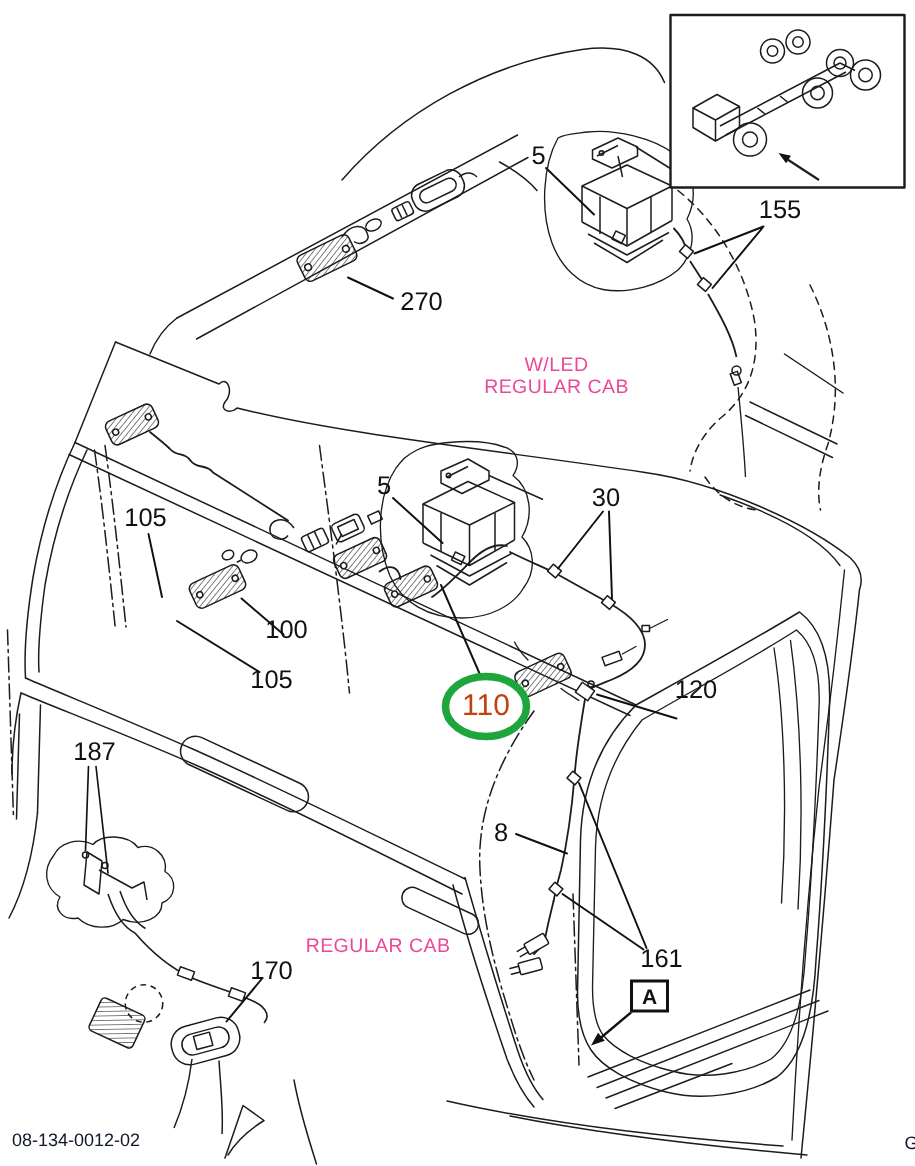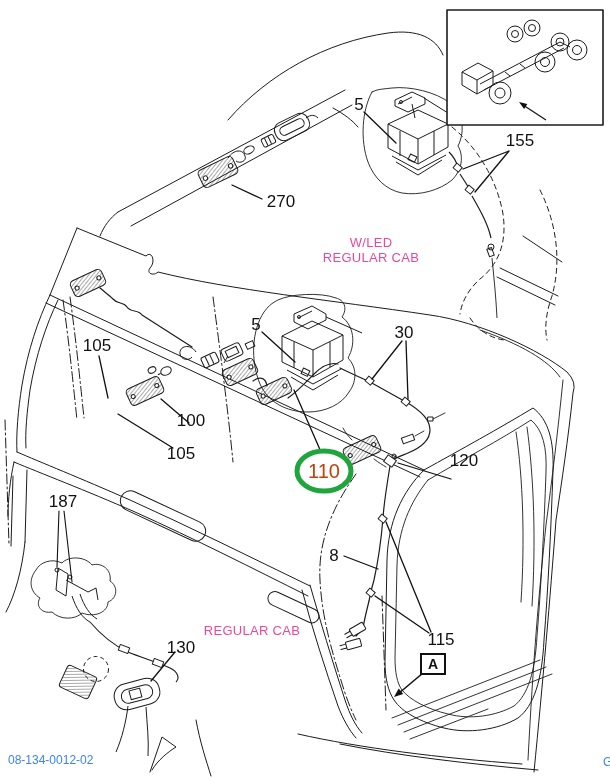--- a/index.html
+++ b/index.html
@@ -3,21 +3,21 @@
 <meta charset="utf-8">
 <style>
   html,body{margin:0;padding:0;background:#ffffff;}
   #page{position:relative;width:610px;height:777px;background:#ffffff;overflow:hidden;
         font-family:"Liberation Sans", sans-serif;color:#111;}
   #art{position:absolute;left:0;top:0;}
   .lbl{position:absolute;transform:translate(-50%,-50%);font-size:17px;color:#111;
        white-space:nowrap;line-height:1;}
   .caption{position:absolute;transform:translate(-50%,-50%);font-size:13px;letter-spacing:.3px;
        text-align:center;line-height:15px;white-space:nowrap;color:#ec4899;}
-  .footer{position:absolute;font-size:12px;color:#3b82f6;white-space:nowrap;}
+  .footer{position:absolute;font-size:12px;color:#0f172a;white-space:nowrap;}
   .abox{position:absolute;left:420px;top:653px;width:22px;height:18px;border:2px solid #111;
        display:flex;align-items:center;justify-content:center;font-size:14px;font-weight:600;
        background:#fff;}
   .hl-label{position:absolute;transform:translate(-50%,-50%);font-size:20px;color:#c2410c;}
 </style>
 </head>
 <body>
 
 <div id="page">
 
@@ -331,23 +331,23 @@
 <div class="lbl" style="left:520px;top:140px">155</div>
 <div class="lbl" style="left:359px;top:104px">5</div>
 <div class="lbl" style="left:256px;top:324px">5</div>
 <div class="lbl" style="left:404px;top:332px">30</div>
 <div class="lbl" style="left:97px;top:345px">105</div>
 <div class="lbl" style="left:191px;top:420px">100</div>
 <div class="lbl" style="left:181px;top:453px">105</div>
 <div class="hl-label" style="left:324px;top:471px">110</div>
 <div class="lbl" style="left:464px;top:460px">120</div>
 <div class="lbl" style="left:334px;top:555px">8</div>
-<div class="lbl" style="left:441px;top:639px">115</div>
+<div class="lbl" style="left:441px;top:639px">161</div>
 <div class="lbl" style="left:63px;top:501px">187</div>
-<div class="lbl" style="left:181px;top:647px">130</div>
+<div class="lbl" style="left:181px;top:647px">170</div>
 
 <div class="abox">
   <span>A</span>
 </div>
 
 <div class="footer" style="left:8px;top:753px">08-134-0012-02</div>
 <div class="footer" style="left:603px;top:755px">G03</div>
 
 </div>
 

